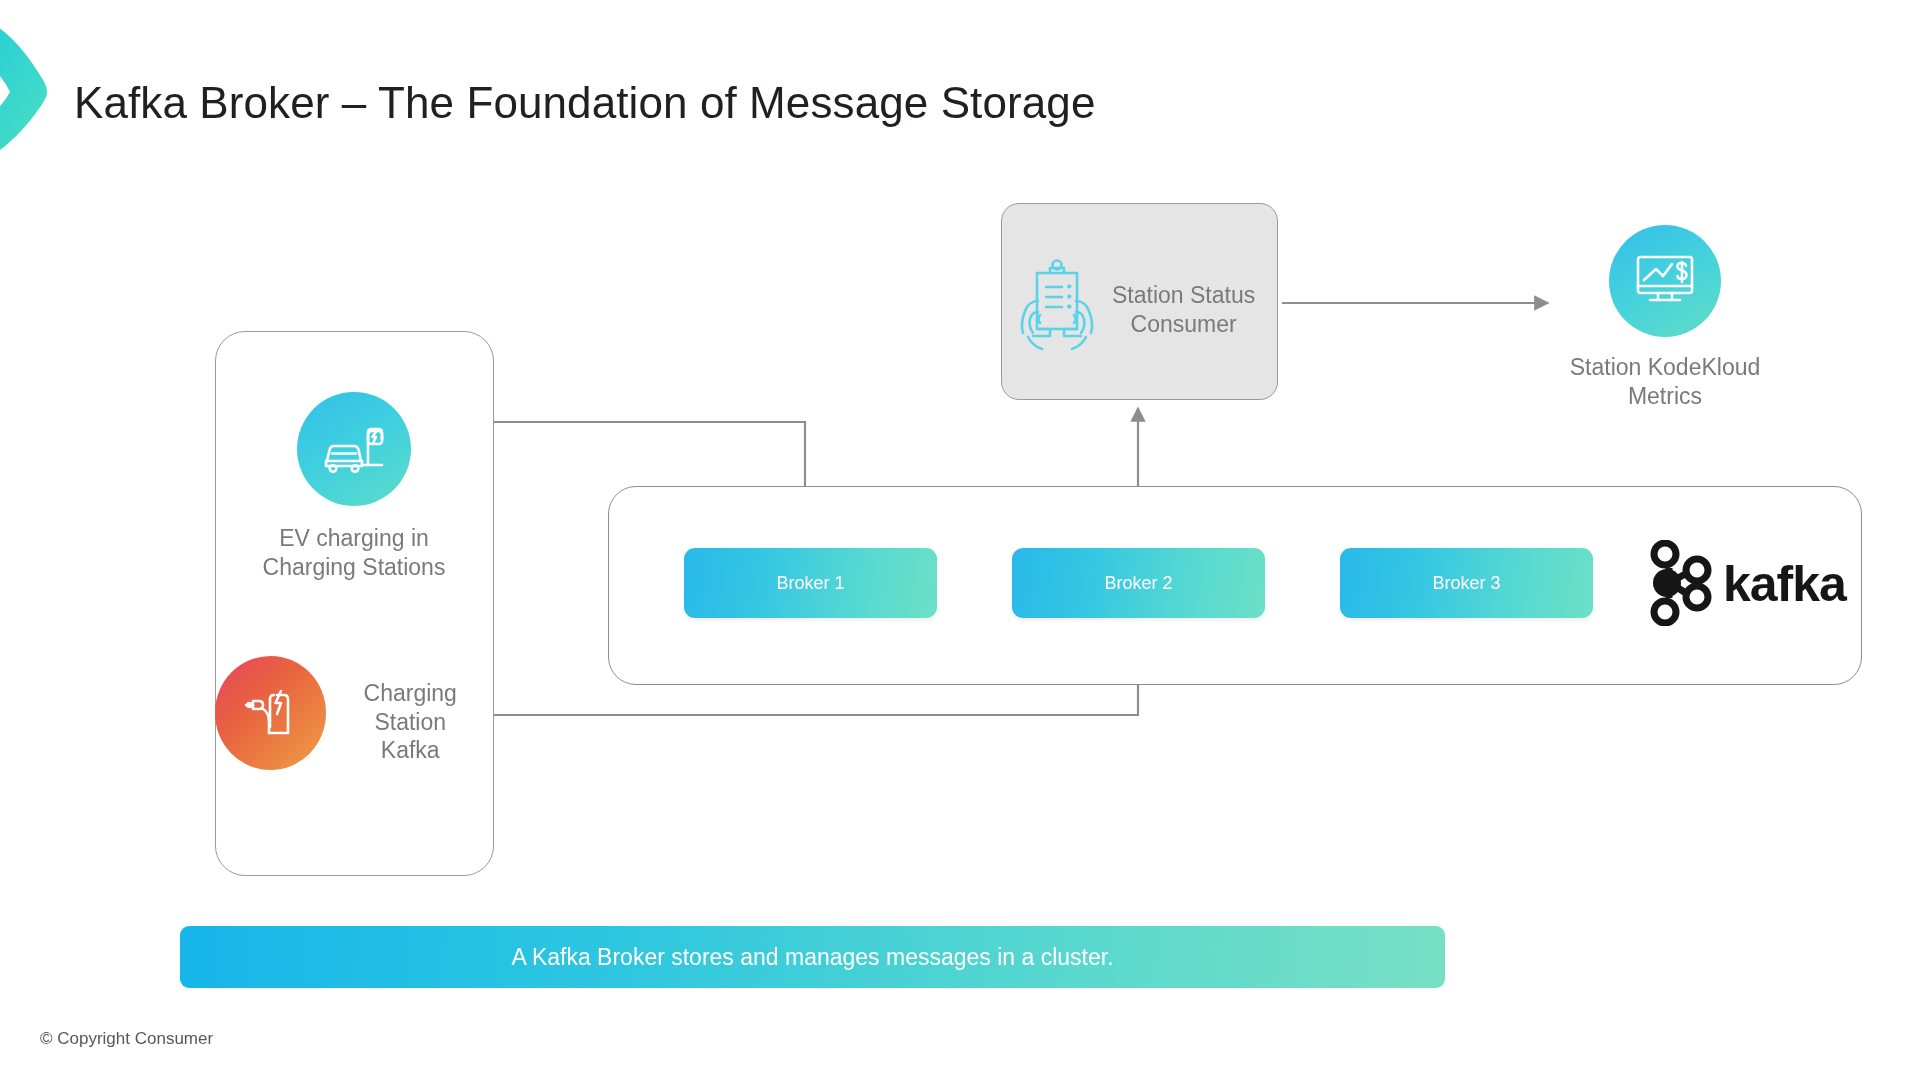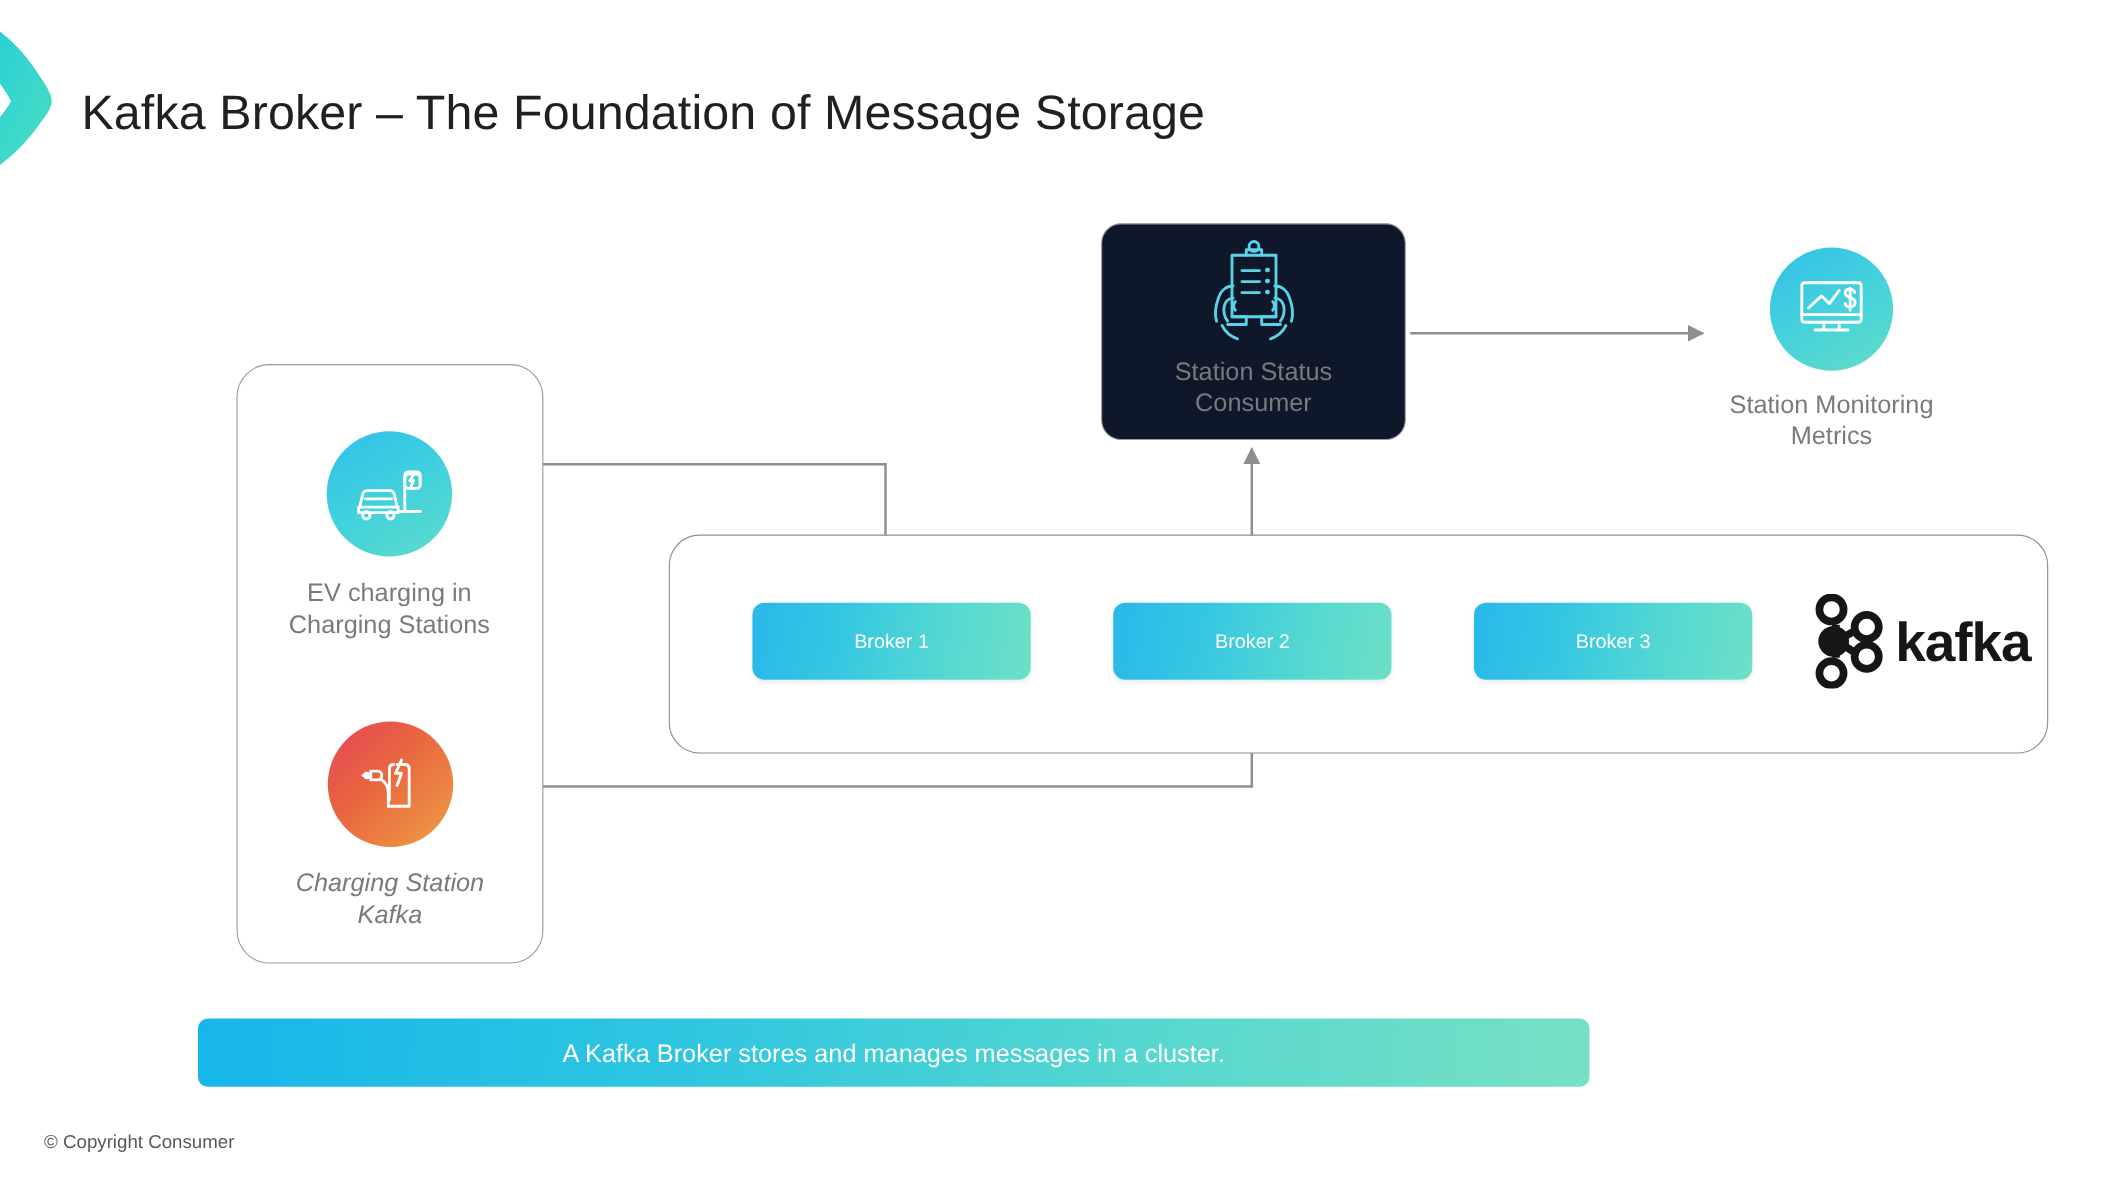--- a/index.html
+++ b/index.html
@@ -80,44 +80,43 @@
     background: linear-gradient(150deg, #31c0e8 0%, #3fd0df 48%, #5fdcc9 100%);
   }
   #ev-node .node-label { margin-top: 18px; }
 
   #status-node {
     position: absolute;
     left: 215px;
     top: 656px;
     width: 279px;
     display: flex;
-    flex-direction: column;
-    align-items: center;
-    font-style: italic;
+    flex-direction: row;
+    align-items: center;
   }
   #status-icon-circle {
     width: 114px;
     height: 114px;
     background: linear-gradient(135deg, #e8445a 0%, #e8653f 42%, #ef9f45 100%);
   }
   #status-node .node-label { margin-top: 18px; }
 
   
   #consumer-box {
     position: absolute;
     left: 1001px;
     top: 203px;
     width: 277px;
     height: 197px;
     border: 1.6px solid #9a9a9a;
     border-radius: 18px;
-    background: #0f172a;
+    background: #e5e5e5;
     box-sizing: border-box;
     display: flex;
-    flex-direction: column;
+    flex-direction: row;
     align-items: center;
     padding-top: 12px;
   }
   #consumer-box .node-label { margin-top: 4px; }
 
   
   #metrics-node {
     position: absolute;
     left: 1490px;
     top: 225px;
@@ -319,21 +318,21 @@
       <path d="M4 33 L58 33"></path>
       <path d="M10 27 L22 16 L29 23 L38 11"></path>
       <path d="M48 9 L48 29"></path>
       <path d="M52 13 C52 11 50 10 47.5 10 C45 10 43.5 11.5 43.5 13.5 C43.5 15.5 45 16.5 48 17.5
                C51 18.5 52.5 19.5 52.5 22 C52.5 24.5 50.5 26 48 26 C45.5 26 43.5 25 43.5 23"></path>
       <path d="M24 40 L24 46 M38 40 L38 46"></path>
       <path d="M16 47 L46 47"></path>
     </svg>
   </div>
   <div class="node-label">
-    <span>Station Monitoring</span><br>
+    <span>Station KodeKloud</span><br>
     <span>Metrics</span>
   </div>
 </div>
 
 <div id="kafka-cluster"></div>
 
 <div id="broker-1" class="broker-box">
   <span>Broker 1</span>
 </div>
 <div id="broker-2" class="broker-box">

